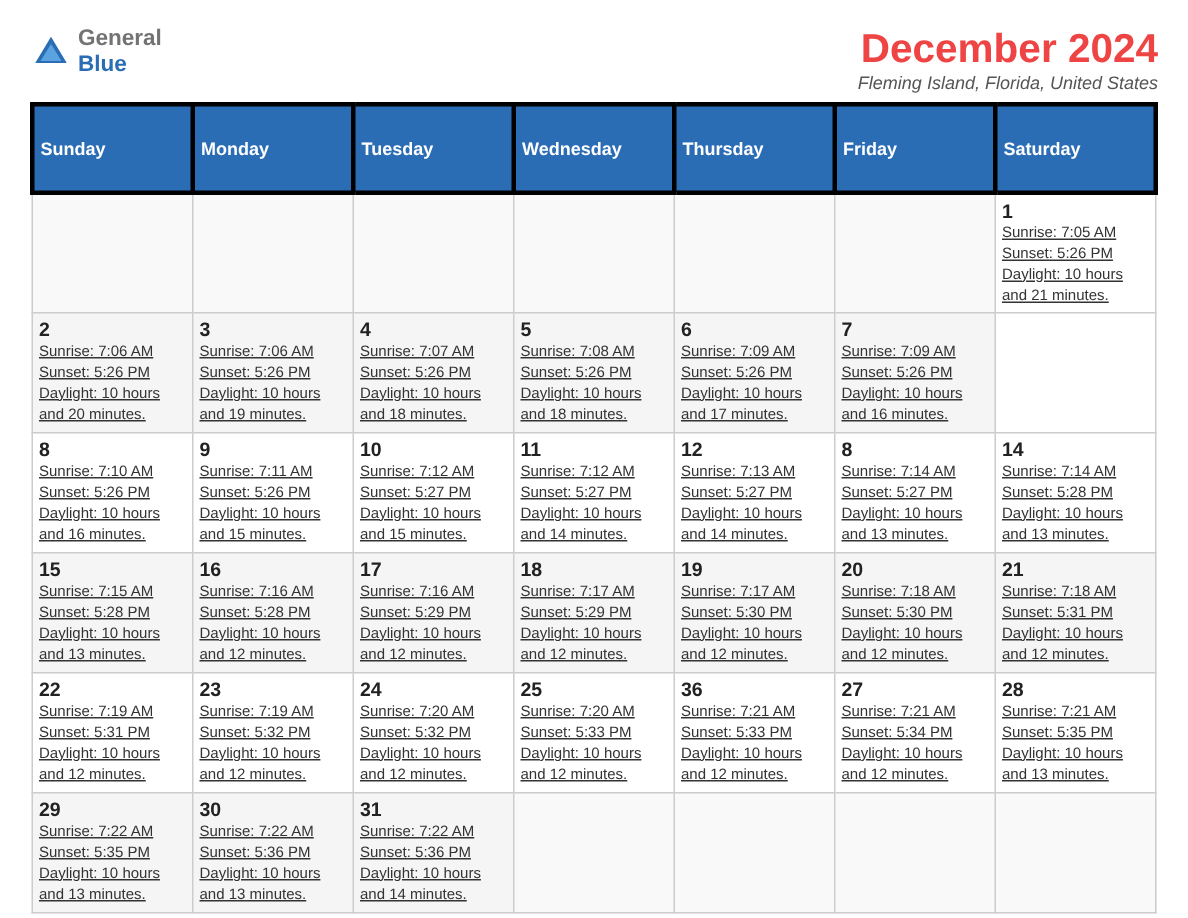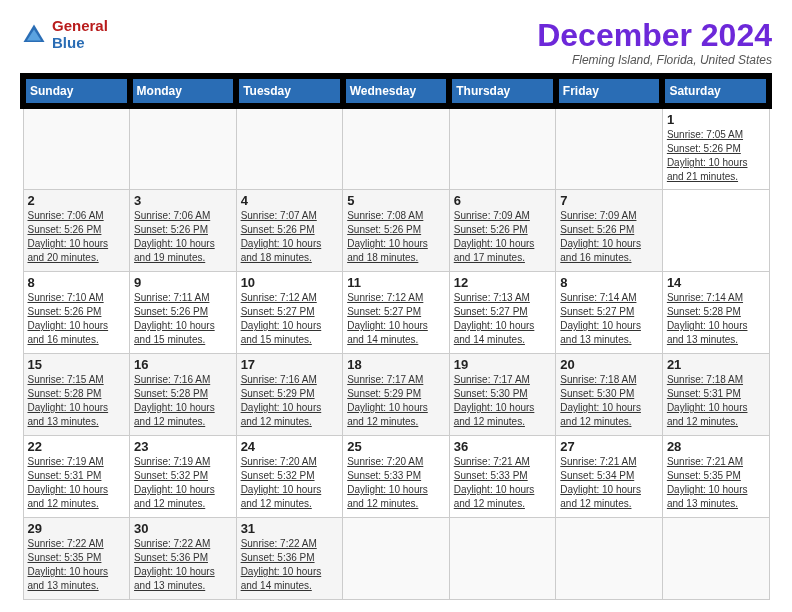--- a/index.html
+++ b/index.html
@@ -35,46 +35,46 @@
     }
     .logo-icon {
       width: 28px;
       height: 28px;
       margin-right: 4px;
     }
     .title-block {
       text-align: right;
     }
     .main-title {
-      font-size: 32px;
-      font-weight: bold;
-      color: #6d28d9;
+      font-size: 27px;
+      font-weight: bold;
+      color: #ef4444;
       line-height: 1.1;
     }
     .subtitle {
       font-size: 12px;
       color: #555;
       font-style: italic;
       margin-left: 44px;
     }
     .calendar {
       flex: 1;
       border: 1px solid #ccc;
       border-collapse: collapse;
       width: 100%;
       table-layout: fixed;
     }
     .calendar thead tr th {
       background: #2a6db5;
       color: #fff;
       font-size: 12px;
       font-weight: bold;
-      padding: 5px 4px;
+      padding: 21px 4px;
       text-align: left;
-      border: 6px solid #000000;
+      border: 3px solid #000000;
     }
     .calendar tbody tr td {
       vertical-align: top;
       border: 1px solid #ccc;
       padding: 3px 4px;
       font-size: 9.5px;
       color: #333;
       background: #fff;
       height: 80px;
     }
@@ -102,21 +102,21 @@
 <body>
 
 <div class="page">
   <div class="header">
     <div class="logo">
       <svg class="logo-icon" viewBox="0 0 40 40">
         <polygon points="20,5 35,30 5,30" fill="#2a6db5"></polygon>
         <polygon points="20,12 30,28 10,28" fill="#5ba3e0"></polygon>
       </svg>
       <div class="logo-text">
-        <div><span style="color:#b91c1c">General</span></div>
+        <div><span style="color:#737373">General</span></div>
         <div><span style="color:#2a6db5;font-weight:bold">Blue</span></div>
       </div>
     </div>
     <div class="title-block">
       <div class="main-title">December 2024</div>
       <div class="subtitle">Fleming Island, Florida, United States</div>
     </div>
   </div>
 
   <table class="calendar">

